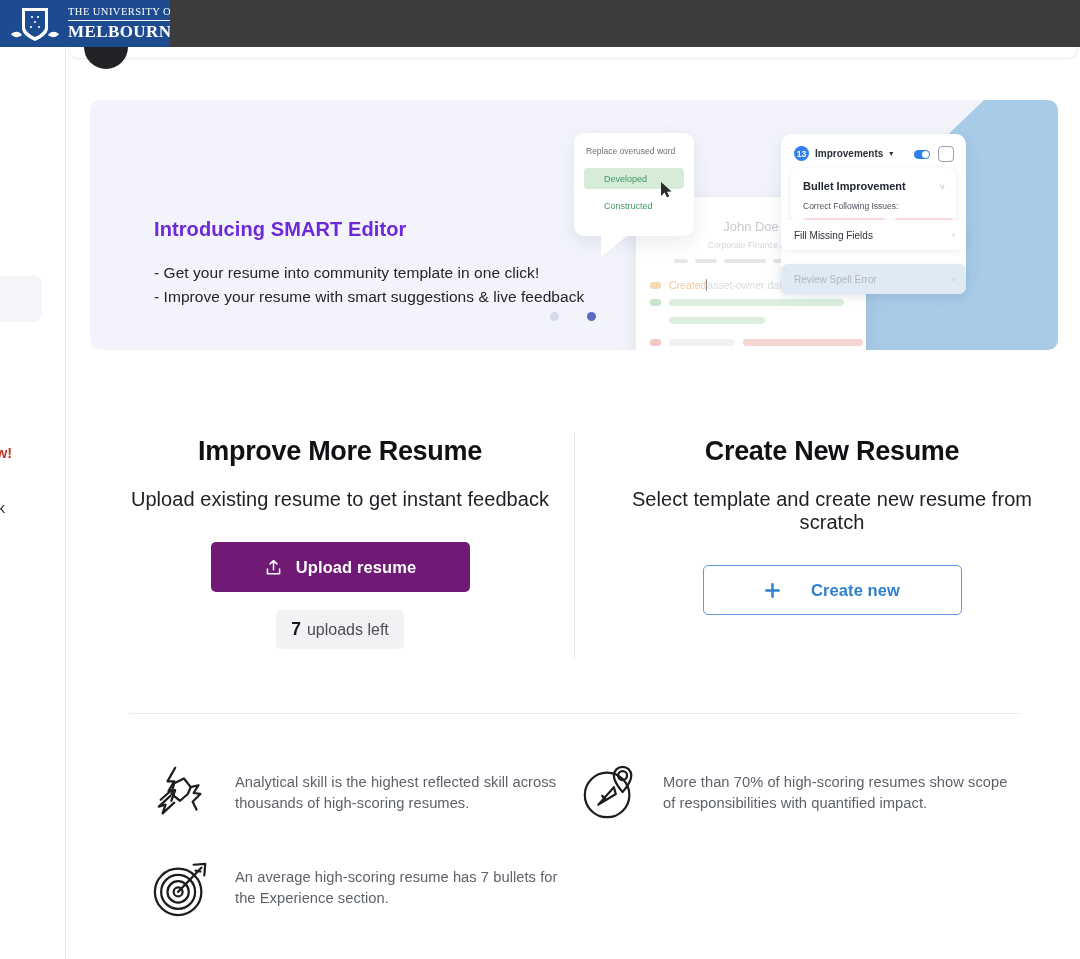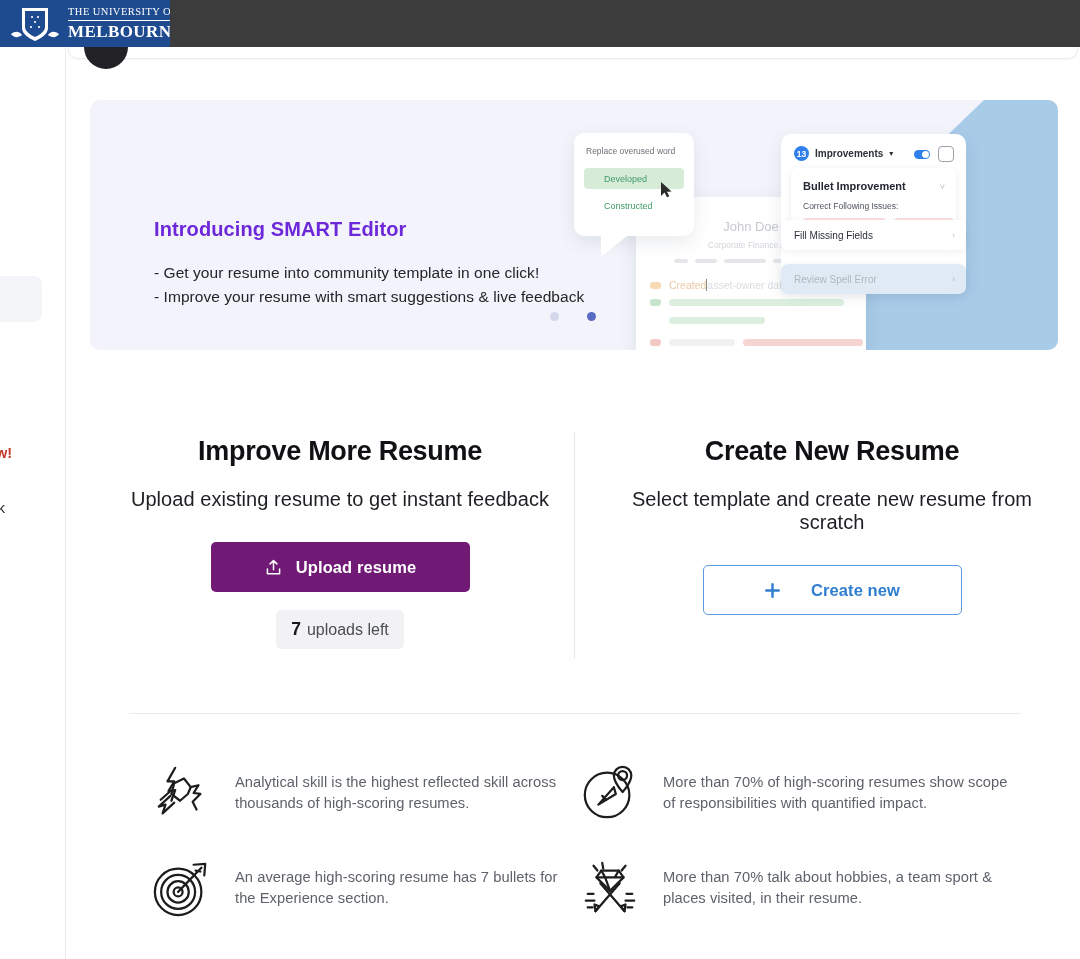--- a/index.html
+++ b/index.html
@@ -424,34 +424,20 @@
               <circle cx="28" cy="36" r="17.5"></circle>
               <circle cx="28" cy="36" r="11"></circle>
               <circle cx="28" cy="36" r="4.6"></circle>
               <path d="M28 36 L52 11"></path>
               <path d="M44 8 L56 7 L55 19"></path>
               <path d="M46 14 L51 15"></path>
             </g>
           </svg>
           <div class="txt">An average high-scoring resume has 7 bullets for the Experience section.</div>
         </div>
-        <div class="stat s2">
-          <svg class="ico" viewBox="0 0 64 64">
-            <g fill="none" stroke="#1d1d1f" stroke-width="2.3" stroke-linejoin="round" stroke-linecap="round">
-              <path d="M23 14 L41 14 L46 21 L32 35 L18 21 Z"></path>
-              <path d="M18 21 L46 21 M23 14 L27 21 L32 35 M41 14 L37 21"></path>
-              <path d="M22 27 L47 56 M42 27 L17 56"></path>
-              <path d="M17 56 L16 49 L21 51 Z M47 56 L48 49 L43 51 Z"></path>
-              <path d="M24 6 L25 12 M15 9 L19 14 M48 9 L44 14"></path>
-              <path d="M9 38 L15 38 M7 45 L16 45 M9 52 L14 52"></path>
-              <path d="M55 38 L49 38 M57 45 L48 45 M55 52 L50 52"></path>
-            </g>
-          </svg>
-          <div class="txt">More than 70% talk about hobbies, a team sport &amp; places visited, in their resume.</div>
-        </div>
       </div>
     </div>
 
   </div>
 
   <div class="uni-logo">
     <svg class="uni-crest" viewBox="0 0 52 40">
       <path d="M13 4 h26 v20 c0 8 -13 13 -13 13 S13 32 13 24 Z" fill="#ffffff"></path>
       <path d="M16 7 h20 v16 c0 6 -10 10 -10 10 S16 29 16 23 Z" fill="#1e4b8f"></path>
       <circle cx="23" cy="13" r="1.1" fill="#ffffff"></circle>

